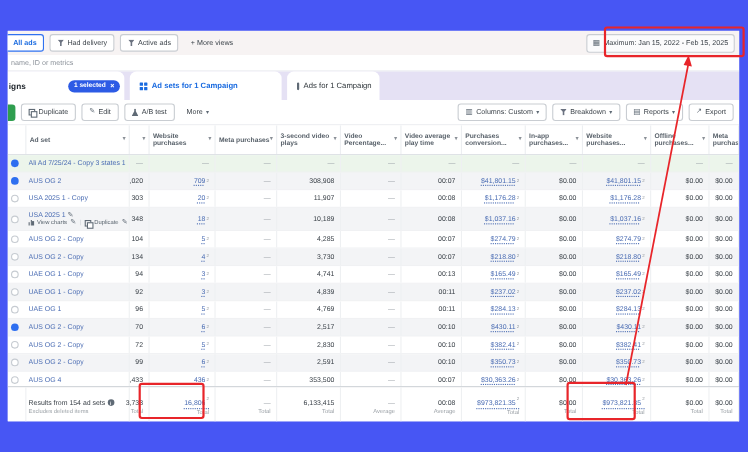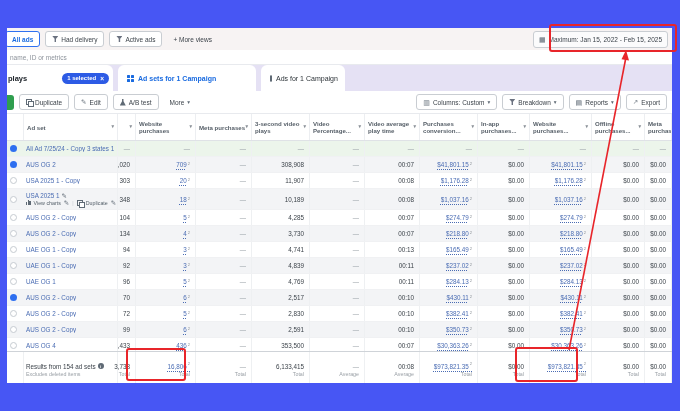--- a/index.html
+++ b/index.html
@@ -109,21 +109,21 @@
         <span>Maximum: Jan 15, 2022 - Feb 15, 2025</span>
       </div>
     </div>
 
     <div class="searchrow">
       <span>name, ID or metrics</span>
     </div>
 
     <div class="tabbar">
       <div class="leftsec">
-        <span class="camppartial">plays</span>
+        <span class="camppartial">igns</span>
         <span class="badge">
           <span>1 selected</span>
           <span class="x">×</span>
         </span>
       </div>
       <div class="tabgap"></div>
       <div class="tab active">
         <span class="gridicon">
             <span></span>
             <span></span>

